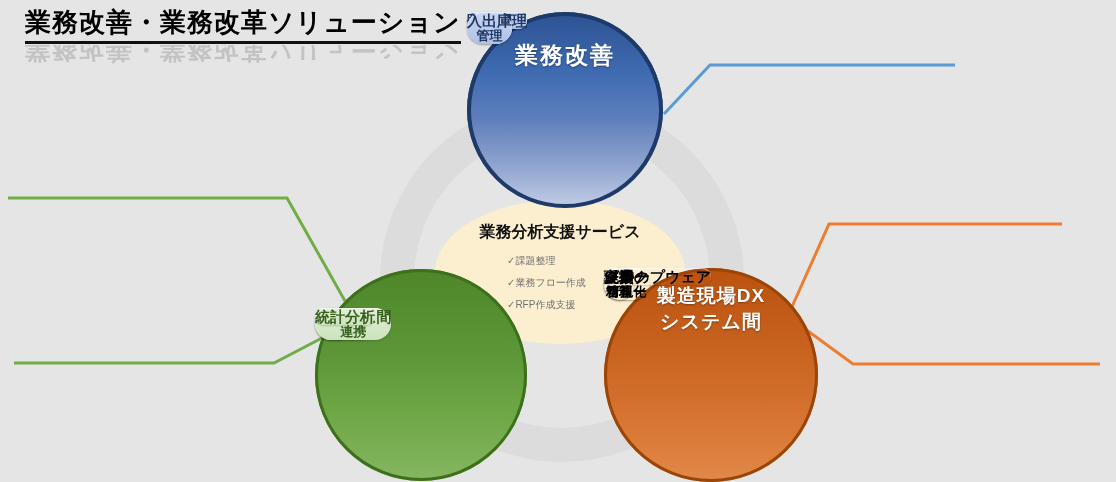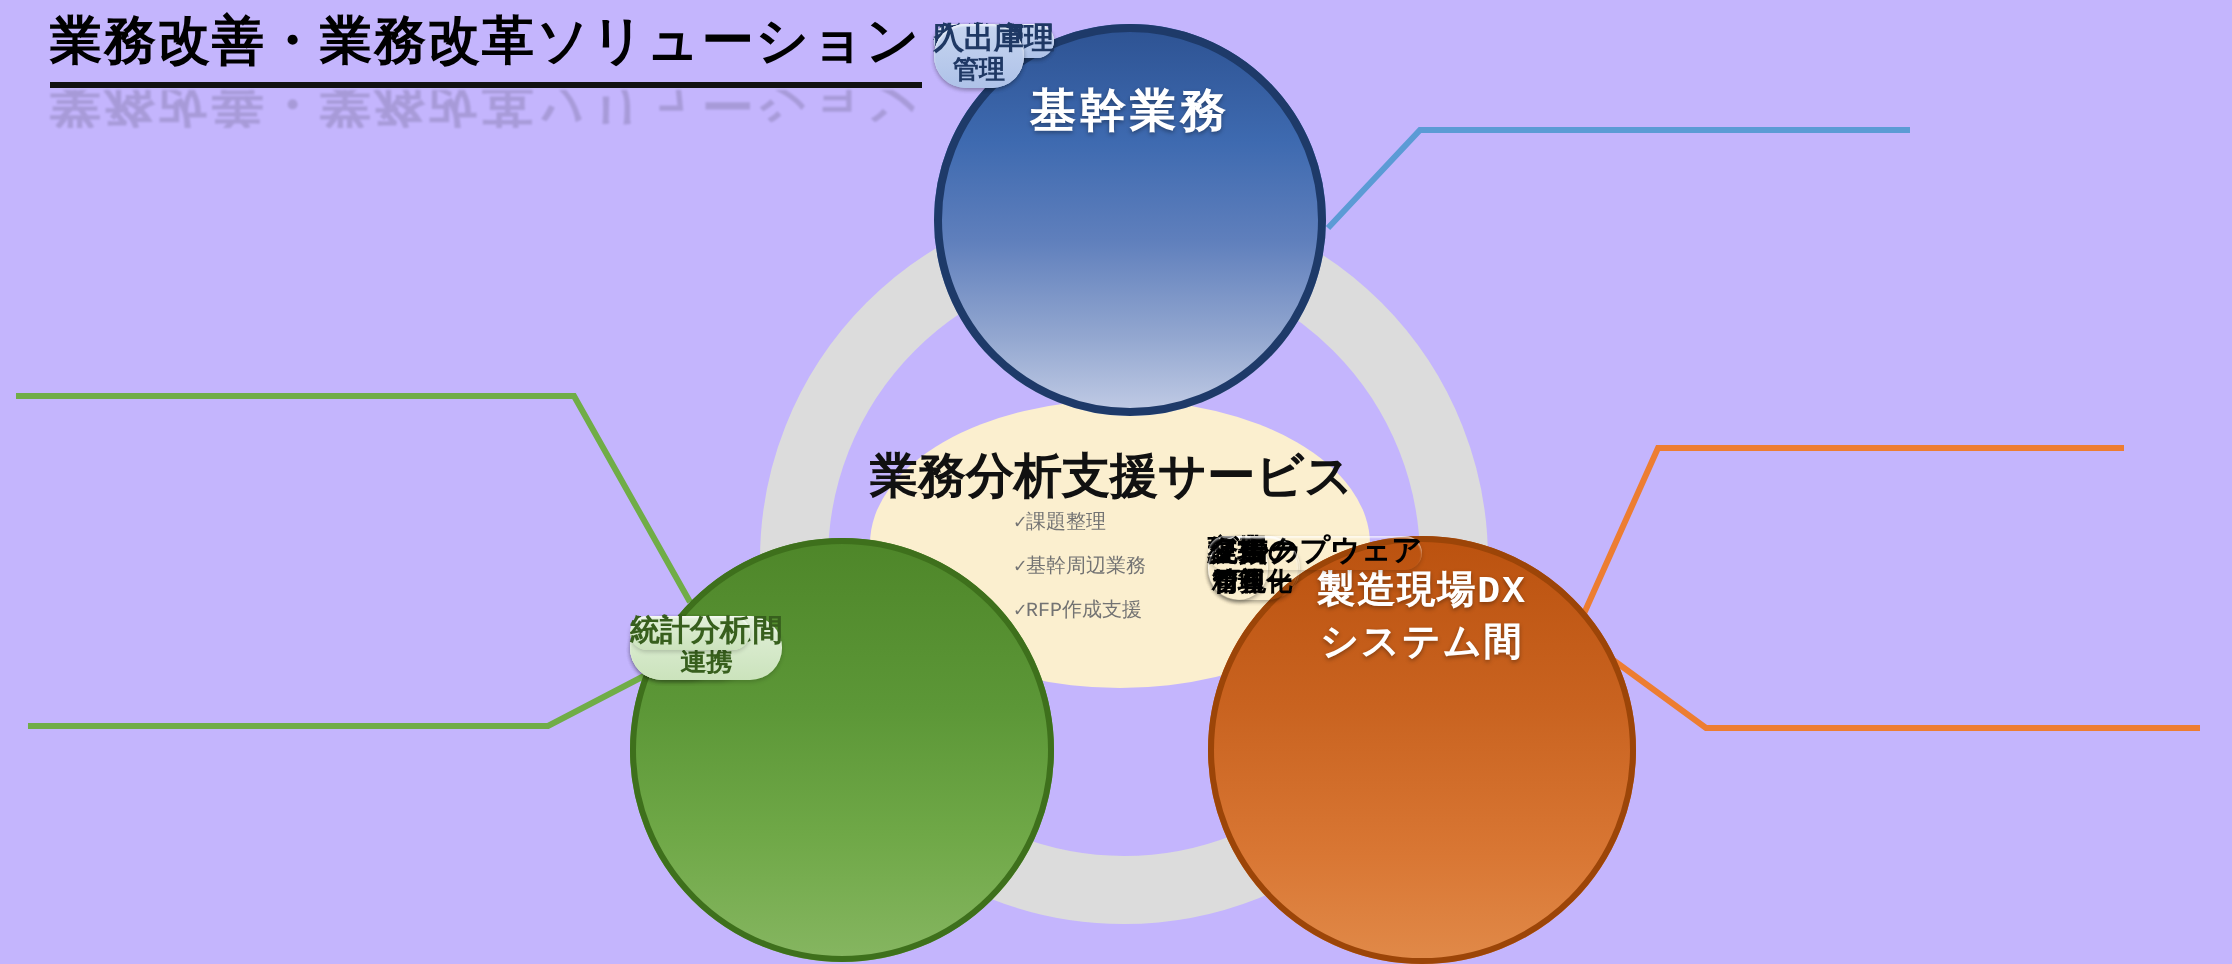--- a/index.html
+++ b/index.html
@@ -1,34 +1,34 @@
 <!DOCTYPE html>
 <html><head>
 <meta charset="utf-8">
 <style>
   html,body{margin:0;padding:0;background:#fff;}
-  .canvas{position:relative;width:1116px;height:482px;background:#c4b5fd;overflow:hidden;
-          font-family:Liberation Mono, monospace;}
+  .canvas{position:relative;width:1116px;height:482px;background:#e5e5e5;overflow:hidden;
+          font-family:Liberation Sans, sans-serif;}
 
   
   .title-wrap{position:absolute;left:25px;top:8px;z-index:6;}
   .page-title{display:inline-block;font-size:26px;font-weight:bold;color:#000;
               letter-spacing:1px;border-bottom:3px solid #111;padding-bottom:3px;line-height:1.15;}
   .page-title.reflection{display:block;border-bottom:none;transform:scaleY(-1);
               opacity:.14;filter:blur(.4px);margin-top:1px;height:16px;overflow:hidden;}
 
   
   .ring{position:absolute;left:380px;top:98px;width:364px;height:364px;border-radius:50%;
         border:34px solid #DCDCDC;box-sizing:border-box;z-index:1;}
 
   
   .bubble{position:absolute;left:435px;top:200px;width:250px;height:144px;border-radius:50%;
           background:#FBEFCF;z-index:2;}
-  .bubble-title{position:absolute;left:0;top:22px;width:100%;
-          font-size:24px;font-weight:bold;color:#111;}
+  .bubble-title{position:absolute;left:0;top:22px;width:100%;text-align:center;
+          font-size:16px;font-weight:bold;color:#111;}
   .bubble-items{position:absolute;left:72px;top:54px;display:flex;flex-direction:column;gap:8px;
           font-size:10px;color:#737373;}
 
   
   .circle{position:absolute;border-radius:50%;z-index:3;}
   .circle::before{content:"";position:absolute;inset:0;border-radius:50%;pointer-events:none;}
   .circle-blue{left:467px;top:12px;width:196px;height:196px;
       background:linear-gradient(180deg,#2D5292 0%,#3E6AB0 30%,#5F7FBC 55%,#93A7D0 80%,#C3CDE6 100%);}
   .circle-blue::before{border:4px solid #1E3A69;}
   .circle-green{left:315px;top:269px;width:212px;height:212px;
@@ -89,37 +89,37 @@
   </div>
 
   
   <div class="ring"></div>
 
   
   <div class="bubble">
     <div class="bubble-title">業務分析支援サービス</div>
     <div class="bubble-items">
       <div class="check-row"><span class="check">✓</span><span>課題整理</span></div>
-      <div class="check-row"><span class="check">✓</span><span>基幹周辺業務</span></div>
+      <div class="check-row"><span class="check">✓</span><span>業務フロー作成</span></div>
       <div class="check-row"><span class="check">✓</span><span>RFP作成支援</span></div>
     </div>
   </div>
 
   
   <svg class="connectors" width="1116" height="482">
     <polyline points="664,114 710,65 955,65" fill="none" stroke="#5B9BD5" stroke-width="3"></polyline>
     <polyline points="8,198 287,198 345,301" fill="none" stroke="#70AD47" stroke-width="3"></polyline>
     <polyline points="14,363 274,363 322,338" fill="none" stroke="#70AD47" stroke-width="3"></polyline>
     <polyline points="791,309 829,224 1062,224" fill="none" stroke="#ED7D31" stroke-width="3"></polyline>
     <polyline points="797,323 853,364 1100,364" fill="none" stroke="#ED7D31" stroke-width="3"></polyline>
   </svg>
 
   
   <div class="circle circle-blue">
-    <div class="circle-title">基幹業務</div>
+    <div class="circle-title">業務改善</div>
     <div class="pill pill-blue bp1">
         <span>生産管理</span>
       </div>
     <div class="pill pill-blue bp2">
         <span>販売管理</span>
       </div>
     <div class="pill pill-blue bp3">
         <span>企業間</span>
         <span class="l2line">連携</span>
       </div>

